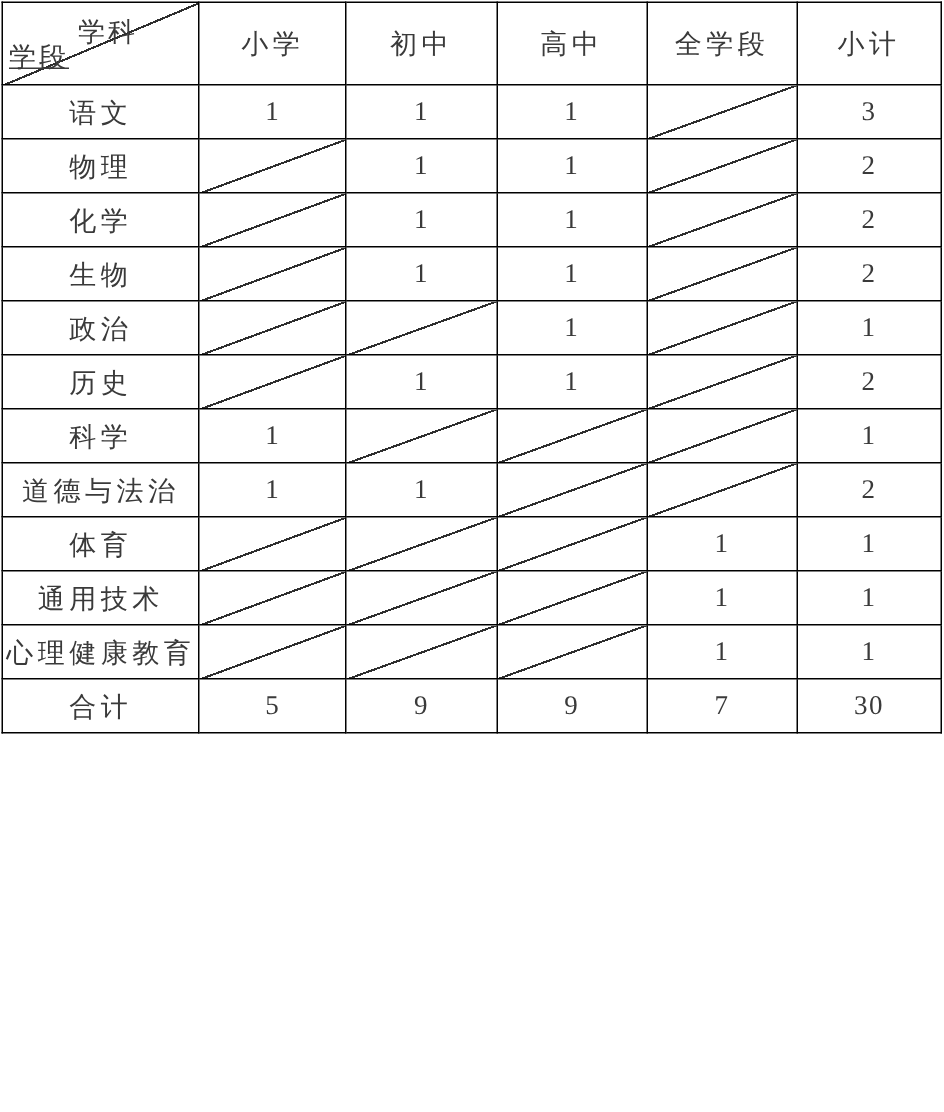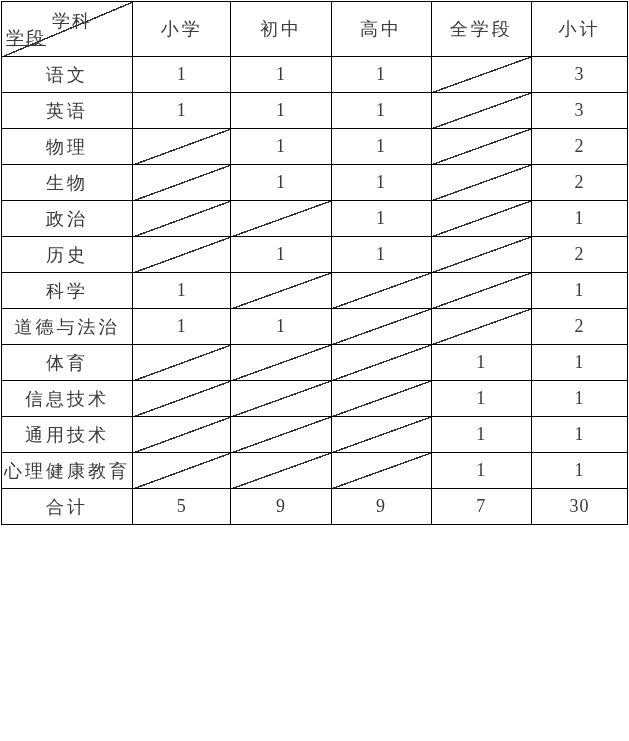--- a/index.html
+++ b/index.html
@@ -91,29 +91,29 @@
     <tbody id="table-body">
         <tr>
           <td class="subject-cell">语文</td>
           <td class="num-cell">1</td>
           <td class="num-cell">1</td>
           <td class="num-cell">1</td>
           <td class="diag"></td>
           <td class="num-cell">3</td>
         </tr>
         <tr>
-          <td class="subject-cell">英语</td>
-          <td class="num-cell">1</td>
+          <td class="subject-cell">物理</td>
+          <td class="diag"></td>
           <td class="num-cell">1</td>
           <td class="num-cell">1</td>
           <td class="diag"></td>
-          <td class="num-cell">3</td>
+          <td class="num-cell">2</td>
         </tr>
         <tr>
-          <td class="subject-cell">物理</td>
+          <td class="subject-cell">化学</td>
           <td class="diag"></td>
           <td class="num-cell">1</td>
           <td class="num-cell">1</td>
           <td class="diag"></td>
           <td class="num-cell">2</td>
         </tr>
         <tr>
           <td class="subject-cell">生物</td>
           <td class="diag"></td>
           <td class="num-cell">1</td>
@@ -155,28 +155,20 @@
         </tr>
         <tr>
           <td class="subject-cell">体育</td>
           <td class="diag"></td>
           <td class="diag"></td>
           <td class="diag"></td>
           <td class="num-cell">1</td>
           <td class="num-cell">1</td>
         </tr>
         <tr>
-          <td class="subject-cell">信息技术</td>
-          <td class="diag"></td>
-          <td class="diag"></td>
-          <td class="diag"></td>
-          <td class="num-cell">1</td>
-          <td class="num-cell">1</td>
-        </tr>
-        <tr>
           <td class="subject-cell">通用技术</td>
           <td class="diag"></td>
           <td class="diag"></td>
           <td class="diag"></td>
           <td class="num-cell">1</td>
           <td class="num-cell">1</td>
         </tr>
         <tr>
           <td class="subject-cell">心理健康教育</td>
           <td class="diag"></td>

